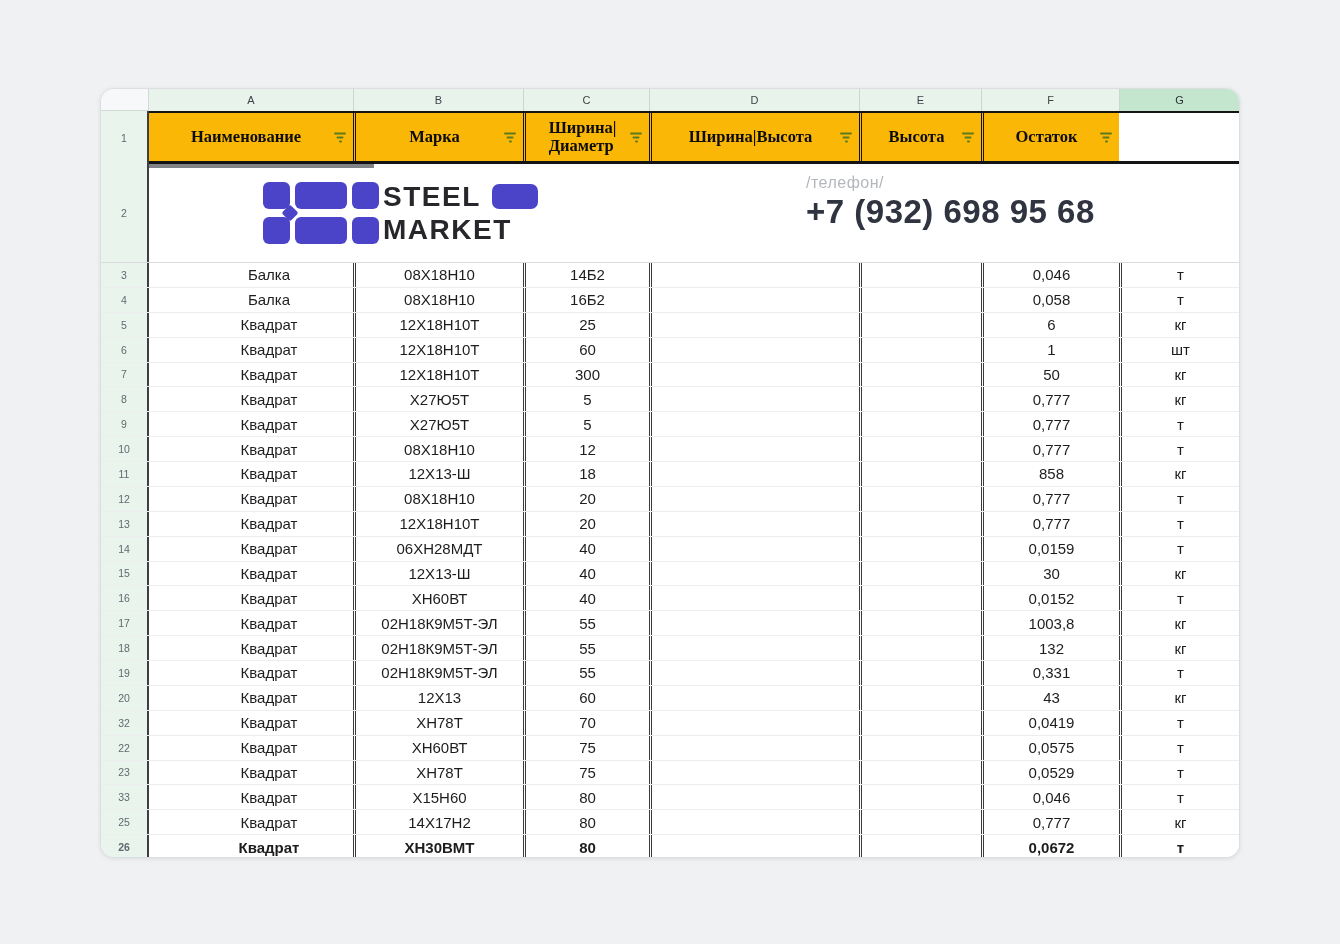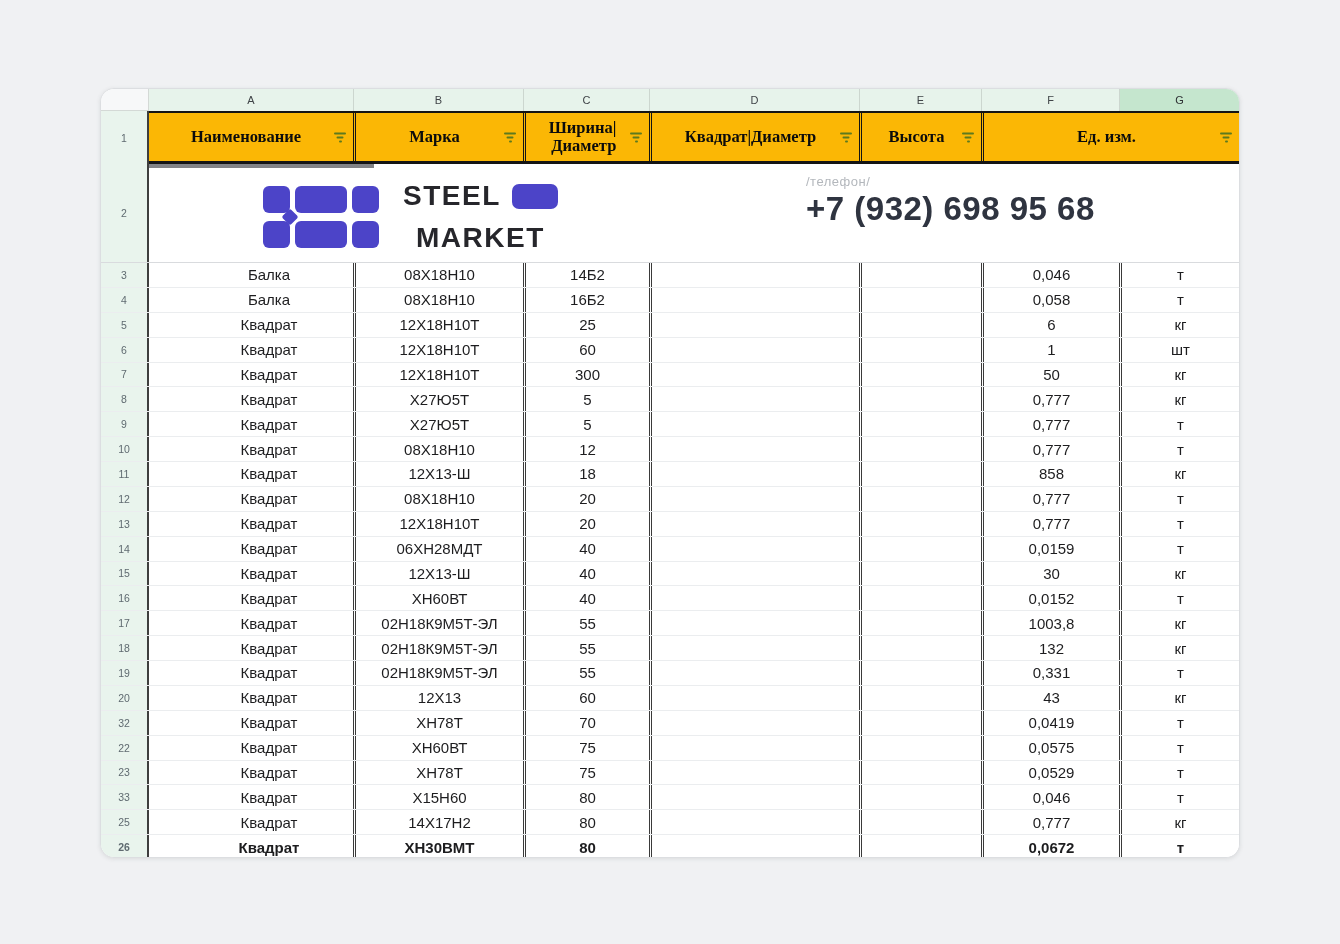--- a/index.html
+++ b/index.html
@@ -30,46 +30,46 @@
             background:#E9F4ED; color:#5f6a70; font-size:10.5px;
             border-right:2px solid #3e3e3e; }
 
   
   .header-row { display:flex; height:53px; }
   .hcells { flex:1; display:flex; border-top:2px solid #141414; border-bottom:3px solid #141414; }
   .hcell { position:relative; display:flex; align-items:center; justify-content:center;
            background:#FBB705; border-left:3px double #141414;
            font-family:"Liberation Serif", serif; font-weight:bold; font-size:16.5px; color:#0c0c0c; }
   .hcell.first { border-left:none; }
-  .hlabel { text-align:right; line-height:1.08; padding:0 14px 0 4px; }
+  .hlabel { text-align:left; line-height:1.08; padding:0 14px 0 4px; }
   .hlabel span { display:block; }
   .hlabel span:empty { display:none; }
   .filter-icon { position:absolute; right:5px; top:50%; transform:translateY(-50%);
                  width:15px; height:13px; display:flex; align-items:center; justify-content:center; }
 
   
   .banner-row { display:flex; height:99px; border-bottom:1px solid #d9dbde; }
   .banner { flex:1; position:relative; background:#ffffff; }
   .artifact-bar { position:absolute; left:48px; top:75px; width:225px; height:4px; background:#828386; z-index:4; }
 
   .logo { position:absolute; left:114px; top:18px; display:flex; align-items:center; }
   .logo-icon { position:relative; width:116px; height:62px; }
   .blk { position:absolute; background:#4C44C8; border-radius:6px; }
   .b-sq { width:27px; height:27px; }
   .b-wide { width:52px; height:27px; }
   .r1 { top:0; } .r2 { top:35px; }
   .c1 { left:0; } .c2 { left:32px; } .c3 { left:89px; }
   .b-diamond { position:absolute; left:21px; top:25px; width:12px; height:12px; background:#4C44C8; transform:rotate(45deg); border-radius:2px; }
-  .logo-text { margin-left:24px; display:flex; flex-direction:column; gap:14px;align-items:center; }
+  .logo-text { margin-left:4px; display:flex; flex-direction:column; gap:5px; }
   .lt-line { display:flex; align-items:center; height:28px; }
   .lt-word { font-size:28px; font-weight:900; letter-spacing:1.5px; color:#26262b; line-height:1; }
   .lt-pill { width:46px; height:25px; background:#4C44C8; border-radius:7px; margin-left:11px; }
 
   .phone { position:absolute; left:657px; top:10px; }
-  .phone-label { color:#b3b7bc; font-size:13px; letter-spacing:.5px; }
+  .phone-label { color:#b3b7bc; font-size:16px; letter-spacing:.5px; }
   .phone-number { margin-top:1px; color:#2F3440; font-size:33px; font-weight:800; letter-spacing:.5px; white-space:nowrap; }
 
   
   .data-grid { display:flex; flex-direction:column; height:596px; }
   .data-row { display:flex; flex:1; min-height:0; border-bottom:1px solid #ebedef; }
   .data-row:last-child { border-bottom:none;font-weight:bold; }
   .cell { display:flex; align-items:center; justify-content:center;
           font-size:15px; color:#1d1d1f; background:#fff;
           border-left:3px double #3a3a3a; overflow:hidden; white-space:nowrap; }
   .cell.col-a { border-left:none;padding-left:36px; }
@@ -125,21 +125,21 @@
         <span class="filter-icon">
             <svg width="15" height="13" viewBox="0 0 15 13">
               <rect x="1" y="2" width="12" height="2" rx="1" fill="#5E7A1E"></rect>
               <rect x="3.5" y="6" width="7" height="2" rx="1" fill="#5E7A1E"></rect>
               <rect x="6" y="10" width="3" height="2" rx="1" fill="#5E7A1E"></rect>
             </svg>
           </span>
       </div>
       <div class="hcell col-d">
         <span class="hlabel">
-            <span>Квадрат|Диаметр</span>
+            <span>Ширина|Высота</span>
           </span>
         <span class="filter-icon">
             <svg width="15" height="13" viewBox="0 0 15 13">
               <rect x="1" y="2" width="12" height="2" rx="1" fill="#5E7A1E"></rect>
               <rect x="3.5" y="6" width="7" height="2" rx="1" fill="#5E7A1E"></rect>
               <rect x="6" y="10" width="3" height="2" rx="1" fill="#5E7A1E"></rect>
             </svg>
           </span>
       </div>
       <div class="hcell col-e">
@@ -147,23 +147,23 @@
             <span>Высота</span>
           </span>
         <span class="filter-icon">
             <svg width="15" height="13" viewBox="0 0 15 13">
               <rect x="1" y="2" width="12" height="2" rx="1" fill="#5E7A1E"></rect>
               <rect x="3.5" y="6" width="7" height="2" rx="1" fill="#5E7A1E"></rect>
               <rect x="6" y="10" width="3" height="2" rx="1" fill="#5E7A1E"></rect>
             </svg>
           </span>
       </div>
-      <div class="hcell col-g">
-        <span class="hlabel">
-            <span>Ед. изм.</span>
+      <div class="hcell col-f">
+        <span class="hlabel">
+            <span>Остаток</span>
           </span>
         <span class="filter-icon">
             <svg width="15" height="13" viewBox="0 0 15 13">
               <rect x="1" y="2" width="12" height="2" rx="1" fill="#5E7A1E"></rect>
               <rect x="3.5" y="6" width="7" height="2" rx="1" fill="#5E7A1E"></rect>
               <rect x="6" y="10" width="3" height="2" rx="1" fill="#5E7A1E"></rect>
             </svg>
           </span>
       </div>
     </div>

